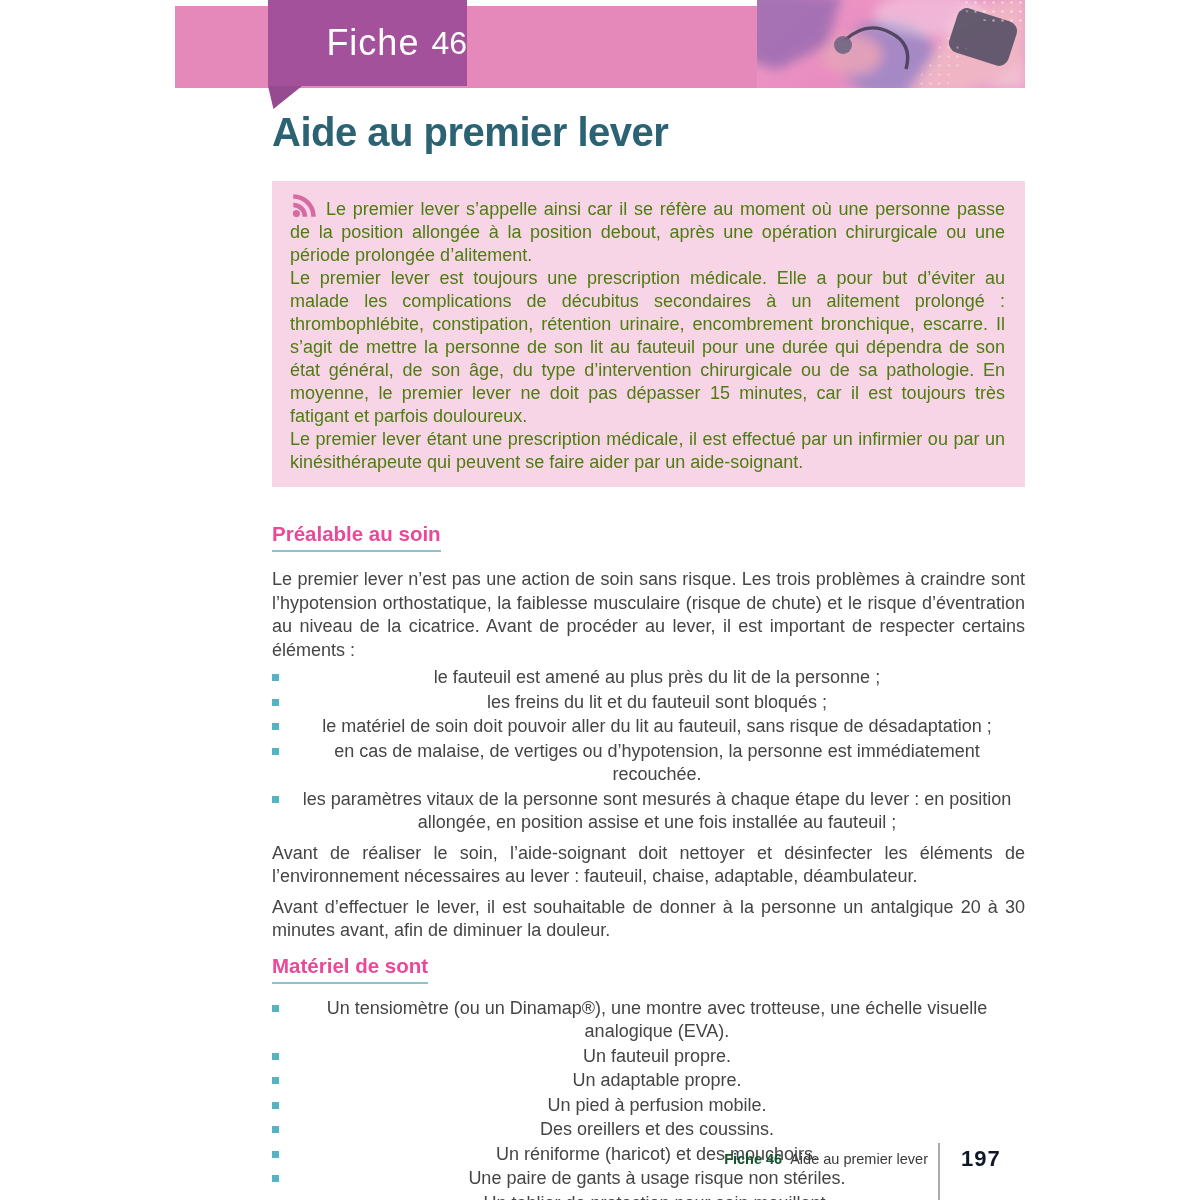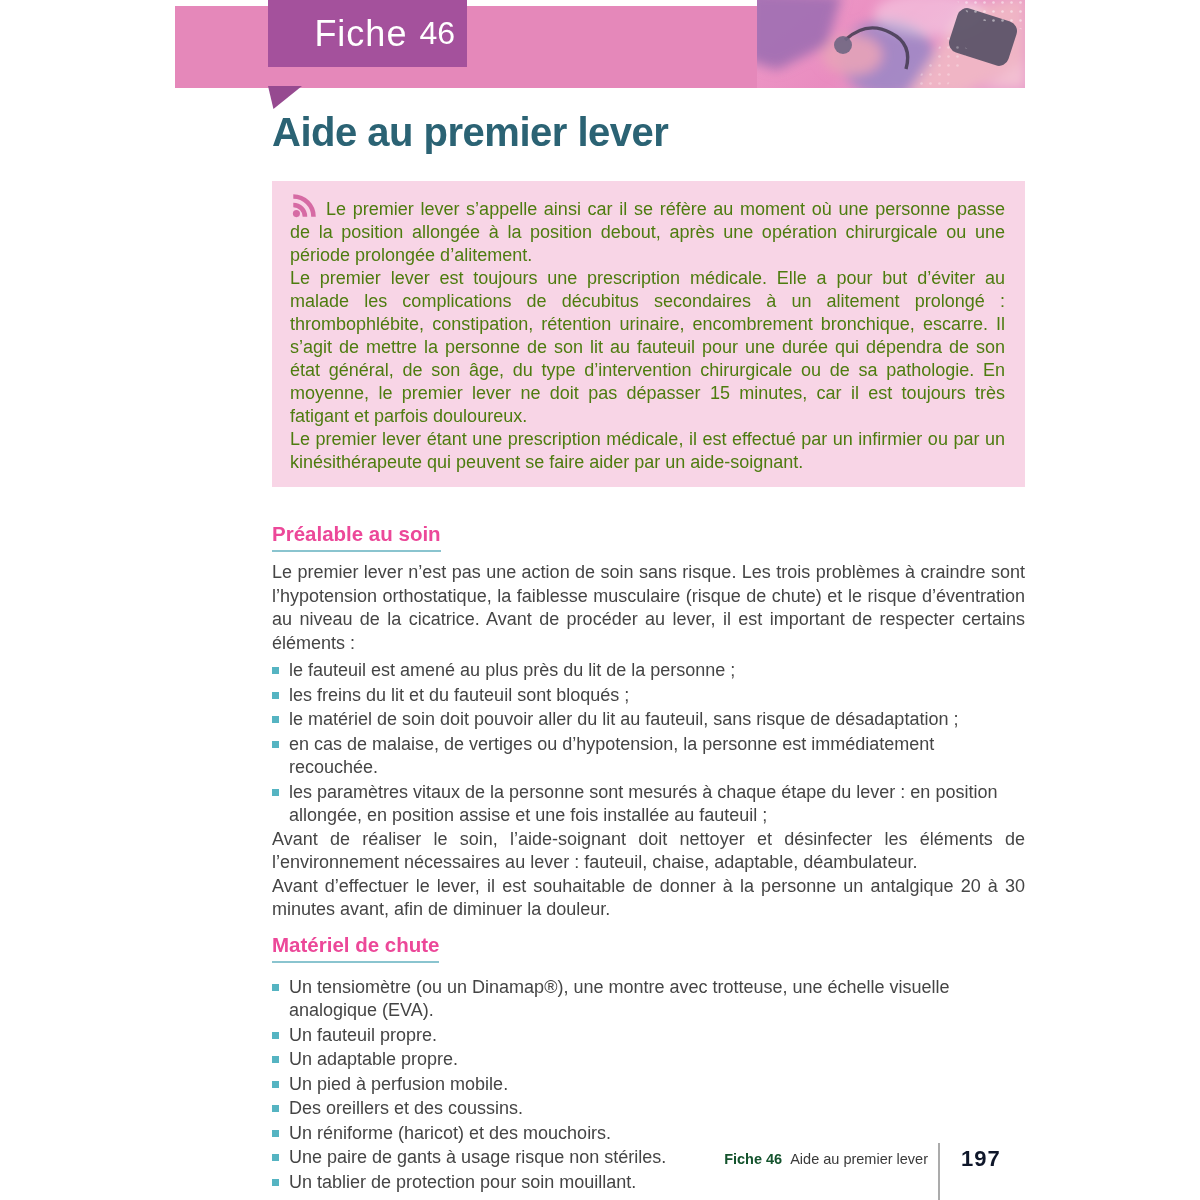--- a/index.html
+++ b/index.html
@@ -18,24 +18,24 @@
     width: 850px; height: 82px;
     background: #e588ba;
   }
   .banner-photo {
     position: absolute; left: 757px; top: 0;
     width: 268px; height: 88px;
     overflow: hidden;
   }
   .fiche-tab {
     position: absolute; left: 268px; top: 0;
-    width: 199px; height: 67px;
+    width: 199px; height: 86px;
     background: #a4519c;
     display: flex; align-items: center; justify-content: flex-end;
-    padding-right: 12px;
+    padding-right: 0;
     color: #ffffff;
   }
   .fiche-tab .fiche-word { font-size: 36px; font-weight: 300; letter-spacing: 1px; }
   .fiche-tab .fiche-num  { font-size: 32px; font-weight: 400; margin-left: 12px; }
   .fiche-tail {
     position: absolute; left: 268px; top: 86px;
     width: 34px; height: 23px;
     background: #964a90;
     clip-path: polygon(0 0, 100% 0, 16% 100%);
   }
@@ -75,29 +75,29 @@
     font-size: 20.5px; line-height: 22px;
     font-weight: 700;
     color: #ec4899;
     padding-bottom: 5px;
     border-bottom: 2.5px solid #8ac4cf;
     margin-bottom: 9px;
   }
   .section p.body-par {
     font-size: 18px; line-height: 23.5px;
     text-align: justify;
-    margin-top: 0;
+    margin-top: 7px;
   }
   ul.bullet-list { list-style: none; margin-top: 4px; }
   ul.bullet-list li {
     position: relative;
     padding-left: 17px;
     font-size: 18px; line-height: 23.5px;
     margin-top: 1px;
-    text-align: left;
+    text-align: center;
   }
   ul.bullet-list li .sq {
     position: absolute; left: 0; top: 8px;
     width: 7px; height: 7px;
     background: #55b4c2;
   }
 
   
   .footer { position: absolute; left: 0; top: 1143px; width: 1200px; height: 57px; }
   .footer-labels {
@@ -190,21 +190,21 @@
 
           <li class="bullet-item"><span class="sq"></span><span>en cas de malaise, de vertiges ou d’hypotension, la personne est immédiatement recouchée.</span></li>
 
           <li class="bullet-item"><span class="sq"></span><span>les paramètres vitaux de la personne sont mesurés à chaque étape du lever : en position allongée, en position assise et une fois installée au fauteuil ;</span></li>
         </ul>
       <p class="body-par">Avant de réaliser le soin, l’aide-soignant doit nettoyer et désinfecter les éléments de l’environnement nécessaires au lever : fauteuil, chaise, adaptable, déambulateur.</p>
       <p class="body-par">Avant d’effectuer le lever, il est souhaitable de donner à la personne un antalgique 20 à 30 minutes avant, afin de diminuer la douleur.</p>
     </div>
 
     <div class="section second">
-      <h2 class="section-heading">Matériel de chute</h2>
+      <h2 class="section-heading">Matériel de sont</h2>
       <ul class="bullet-list">
 
           <li class="bullet-item"><span class="sq"></span><span>Un tensiomètre (ou un Dinamap®), une montre avec trotteuse, une échelle visuelle analogique (EVA).</span></li>
 
           <li class="bullet-item"><span class="sq"></span><span>Un fauteuil propre.</span></li>
 
           <li class="bullet-item"><span class="sq"></span><span>Un adaptable propre.</span></li>
 
           <li class="bullet-item"><span class="sq"></span><span>Un pied à perfusion mobile.</span></li>
 

